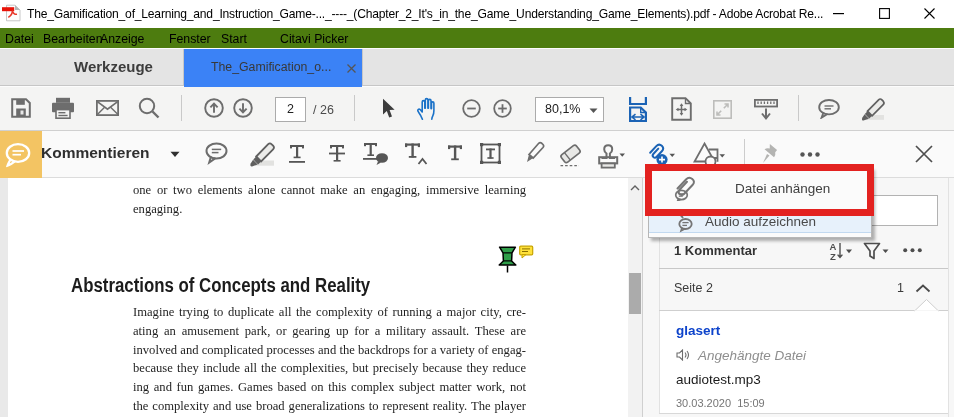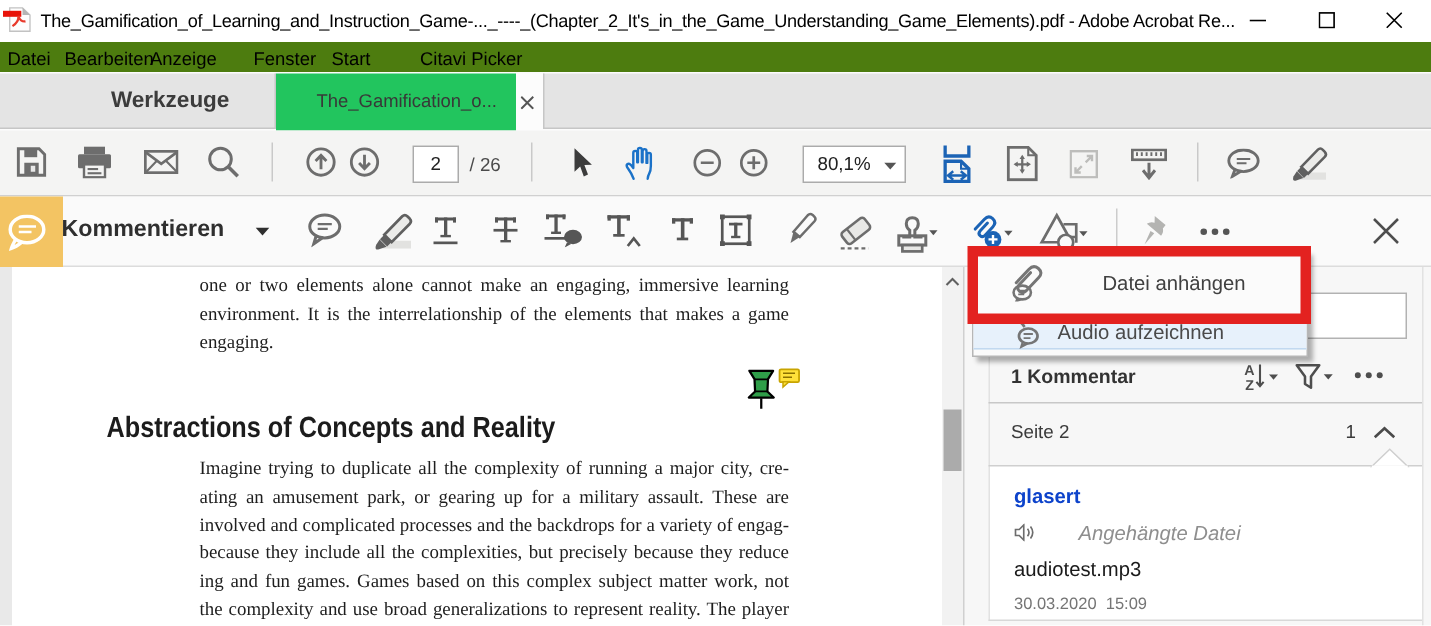--- a/index.html
+++ b/index.html
@@ -41,21 +41,21 @@
   <span class="abs" style="left:221px;top:4px;">Start</span>
   <span class="abs" style="left:259px;top:4px;margin-left:21px;">Citavi Picker</span>
 </div>
 
 <div class="abs" style="left:0;top:48px;width:954px;height:39px;background:#fcfcfc;"></div>
 <div class="abs" style="left:0;top:49px;width:184px;height:37px;background:#e4e4e4;border-right:1px solid #c6c6c6;border-bottom:1px solid #c6c6c6;">
   <span class="abs" style="left:13px;top:9px;font-size:15px;font-weight:bold;color:#1d4ed8;margin-top:28px;">Start</span>
   <span class="abs" style="left:74px;top:9px;font-size:15px;font-weight:bold;color:#3c3c3c;">Werkzeuge</span>
 </div>
 <div class="abs" style="left:362px;top:49px;width:592px;height:37px;background:#e4e4e4;border-bottom:1px solid #c6c6c6;border-left:1px solid #c6c6c6;"></div>
-<div class="abs" style="left:184px;top:49px;width:160px;height:38px;background:#22c55e;">
+<div class="abs" style="left:184px;top:49px;width:178px;height:38px;background:#3b82f6;">
   <span class="abs" style="left:27px;top:11px;font-size:12.3px;color:#383838;">The_Gamification_o...</span>
   <svg class="abs" style="left:163px;top:15px;" width="9" height="9">
       <path d="M0.5 0.5 L8.5 8.5 M8.5 0.5 L0.5 8.5" stroke="#555" stroke-width="1.3"></path>
     </svg>
 </div>
 
 <div id="toolbar" class="abs" style="left:0;top:87px;width:954px;height:44px;background:#f4f4f3;border-bottom:1px solid #d0d0d0;"></div>
 
 <svg class="abs" style="left:11px;top:98px;" width="20" height="20" viewBox="0 0 20 20">
   <path d="M1.2 1.2 H15 L18.8 5 V18.8 H1.2 Z" fill="none" stroke="#6d6d6d" stroke-width="2"></path>
@@ -325,21 +325,20 @@
 
 <svg class="abs" style="left:915px;top:145px;" width="18" height="18">
     <path d="M1 1 L17 17 M17 1 L1 17" stroke="#4e4e4e" stroke-width="1.7"></path>
   </svg>
 
 <div class="abs" style="left:0;top:178px;width:8px;height:239px;background:#e9e9e9;"></div>
 <div class="abs" style="left:8px;top:178px;width:620px;height:239px;background:#ffffff;"></div>
 
 <div class="abs" style="left:133px;top:183px;width:393px;font-family:'Liberation Serif',serif;font-size:12.6px;color:#1e1e1e;">
   <div style="text-align:justify;text-align-last:justify;height:18.8px;">one or two elements alone cannot make an engaging, immersive learning</div>
-  <div style="text-align:justify;text-align-last:justify;height:18.8px;">environment. It is the interrelationship of the elements that makes a game</div>
   <div style="height:18.8px;">engaging.</div>
 </div>
 <div class="abs" style="left:71px;top:273.5px;font-size:19.5px;font-weight:bold;color:#1c1c1c;white-space:nowrap;transform:scaleX(0.863);transform-origin:0 0;">Abstractions of Concepts and Reality</div>
 <div class="abs" style="left:133px;top:305px;width:393px;font-family:'Liberation Serif',serif;font-size:12.6px;color:#1e1e1e;">
   <div style="text-align:justify;text-align-last:justify;height:18.8px;">Imagine trying to duplicate all the complexity of running a major city, cre-</div>
   <div style="text-align:justify;text-align-last:justify;height:18.8px;">ating an amusement park, or gearing up for a military assault. These are</div>
   <div style="text-align:justify;text-align-last:justify;height:18.8px;">involved and complicated processes and the backdrops for a variety of engag-</div>
   <div style="text-align:justify;text-align-last:justify;height:18.8px;">because they include all the complexities, but precisely because they reduce</div>
   <div style="text-align:justify;text-align-last:justify;height:18.8px;">ing and fun games. Games based on this complex subject matter work, not</div>
   <div style="text-align:justify;text-align-last:justify;height:18.8px;">the complexity and use broad generalizations to represent reality. The player</div>
@@ -400,21 +399,21 @@
 <svg class="abs" style="left:913px;top:298px;" width="27" height="14">
     <path d="M1.5 13 L13.5 1.5 L25.5 13 Z" fill="#ffffff" stroke="#cfcfcf" stroke-width="1"></path>
     <rect x="1.5" y="12.4" width="24" height="2.6" fill="#fff"></rect>
   </svg>
 
 <div class="abs" style="left:676px;top:323px;font-size:13.5px;font-weight:bold;color:#0d43cb;">glasert</div>
 <svg class="abs" style="left:676px;top:349px;" width="14" height="12" viewBox="0 0 14 12">
   <path d="M1 4 h2.5 l3 -3 v10 l-3 -3 h-2.5 z" fill="none" stroke="#6d6d6d" stroke-width="1.1"></path>
   <path d="M9 3.5 q2 2.5 0 5 M11 2 q3 4 0 8" fill="none" stroke="#6d6d6d" stroke-width="1.1"></path>
 </svg>
-<div class="abs" style="left:698px;top:348px;font-size:13.5px;font-style:italic;color:#8e8e8e;margin-left:21px;">Angehängte Datei</div>
+<div class="abs" style="left:698px;top:348px;font-size:13.5px;font-style:italic;color:#8e8e8e;">Angehängte Datei</div>
 <div class="abs" style="left:676px;top:372px;font-size:13.5px;color:#1a1a1a;">audiotest.mp3</div>
 <div class="abs" style="left:676px;top:397px;font-size:11px;color:#757575;">30.03.2020&nbsp;&nbsp;15:09</div>
 <div class="abs" style="left:659px;top:413px;width:289px;height:0;border-top:1px solid #d8d8d8;"></div>
 
 <div class="abs" style="left:648px;top:167px;width:224px;height:71px;background:#fbfbfb;border:1px solid #b6b6b6;box-shadow:3px 3px 3px rgba(0,0,0,0.3);"></div>
 <div class="abs" style="left:649px;top:211px;width:222px;height:22px;background:#e7f1fb;border-top:1px solid #c2d9f0;border-bottom:1px solid #c2d9f0;"></div>
 
 <svg class="abs" style="left:672px;top:174px;" width="28" height="27" viewBox="0 0 28 27">
   <path d="M5.5 14.5 L14 5.5 Q17 2.2 20.3 5 Q23.5 7.8 20.5 11 L12 20 Q10 22 7.7 20.2 Q5.5 18.3 7.3 16 L15 7.8" fill="none" stroke="#757575" stroke-width="2" stroke-linecap="round"></path>
   <ellipse cx="9.5" cy="21" rx="5.8" ry="4.6" fill="none" stroke="#757575" stroke-width="1.7"></ellipse>

